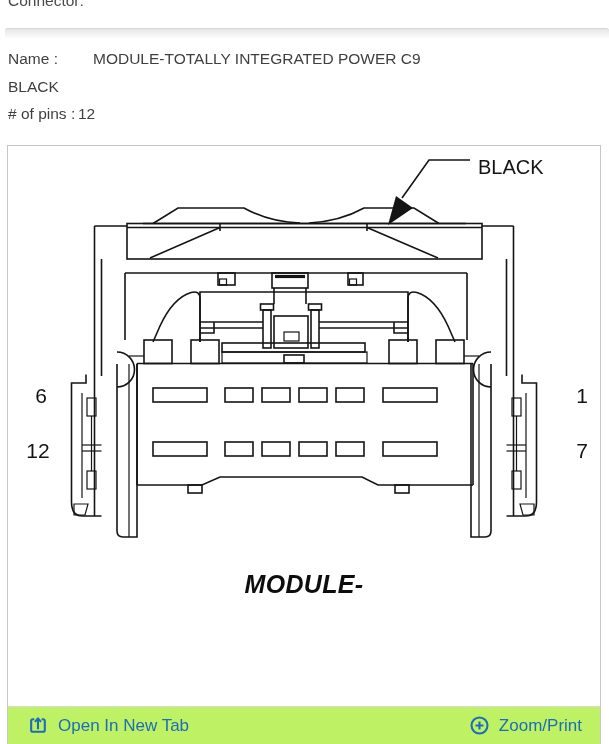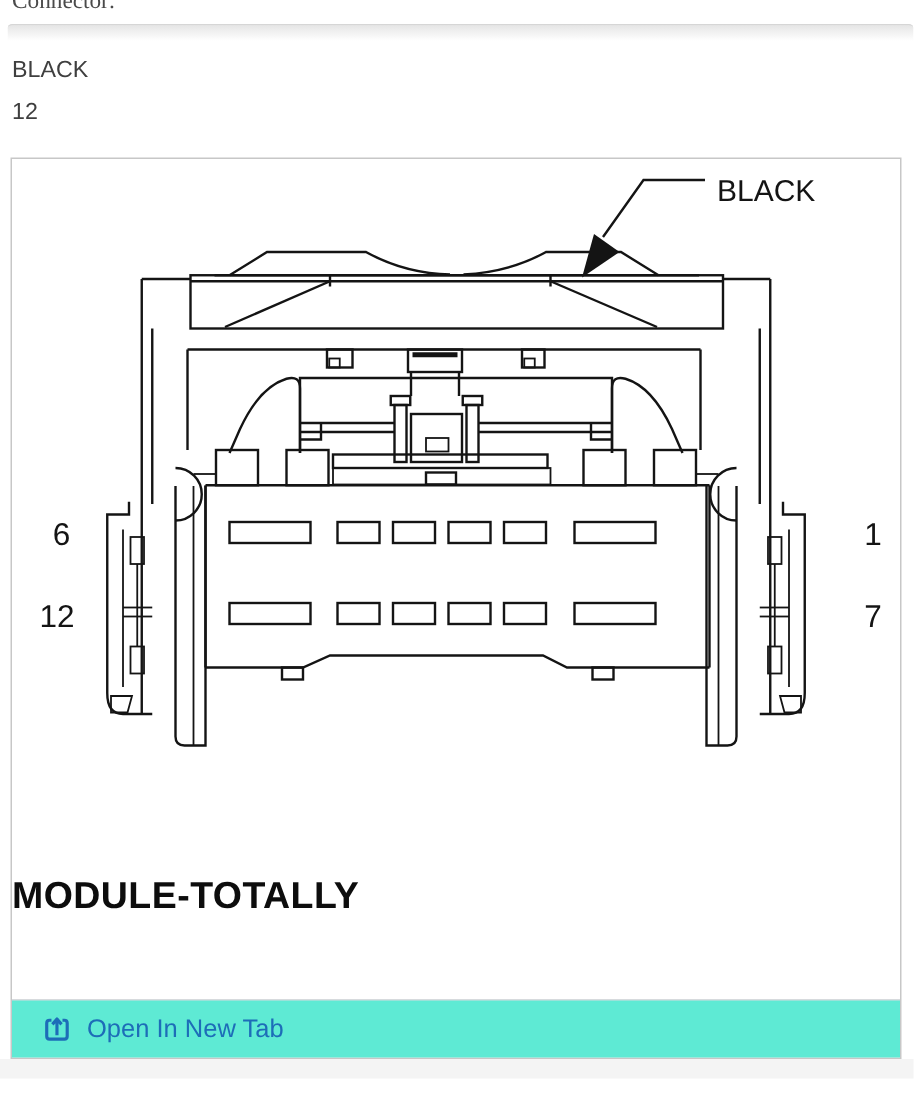--- a/index.html
+++ b/index.html
@@ -3,21 +3,21 @@
 <meta charset="utf-8">
 <style>
   html,body{margin:0;padding:0;}
   body{
     width:609px;height:744px;overflow:hidden;
     background:#ffffff;
     font-family:"Liberation Sans", sans-serif;
     -webkit-font-smoothing:antialiased;
   }
   
-  .top-header{height:16px;overflow:hidden;font-family:Liberation Serif, serif;}
+  .top-header{height:28px;overflow:hidden;}
   .top-header .section-label{
     display:block;margin:-8px 0 0 8px;
     font-size:15.5px;color:#4a4a4a;
   }
   .header-shadow{
     height:12px;margin-left:5px;
     background:linear-gradient(#e6e6e6,#ffffff 85%);
     border-top:1px solid #d6d6d6;
     border-radius:3px 3px 0 0;
   }
@@ -32,31 +32,32 @@
   .diagram-panel{
     box-sizing:border-box;
     margin:17px 0 0 7px;
     width:594px;height:601px;
     border:1px solid #c7c7c7;
     background:#ffffff;
     display:flex;flex-direction:column;
   }
   .drawing{flex:none;display:block;}
   .caption{
-    flex:1;display:flex;flex-direction:row;align-items:center;justify-content:flex-start;
+    flex:1;display:flex;flex-direction:column;align-items:center;justify-content:flex-start;
     padding-top:2px;
+    font-style:italic;
   }
   .caption div{
     font-size:25px;font-weight:bold;color:#0d0d0d;
     line-height:32px;letter-spacing:.3px;text-align:center;
   }
   
   .panel-footer{
     flex:none;height:38px;
-    background:#5eead4;border-top:1px solid #d7dadd;
+    background:#bef264;border-top:1px solid #d7dadd;
     display:flex;align-items:center;justify-content:space-between;
     padding:0 18px 0 20px;
   }
   .footer-btn{
     display:flex;align-items:center;gap:9px;
     color:#1d6db8;font-size:17px;cursor:pointer;user-select:none;
   }
   .footer-btn svg{display:block;}
   .below-strip{height:13px;background:#f4f4f4;}
   
@@ -67,23 +68,28 @@
 </head>
 <body>
 
 <div class="top-header">
   <span class="section-label">Connector:</span>
 </div>
 <div class="header-shadow"></div>
 
 <div class="info-block">
   <div class="info-row">
+    <span class="label">Name :</span>
+    <span class="value">MODULE-TOTALLY INTEGRATED POWER C9</span>
+  </div>
+  <div class="info-row">
     <span class="value">BLACK</span>
   </div>
   <div class="info-row">
+    <span class="label"># of pins :</span>
     <span class="value">12</span>
   </div>
 </div>
 
 <div class="diagram-panel">
 
   <svg class="drawing lineart" width="592" height="420" viewBox="0 0 592 420">
 
     <g>
       <polyline points="462,14 421,14 394,52"></polyline>
@@ -219,27 +225,33 @@
     <g font-size="21" text-anchor="middle">
       <text x="33" y="257">6</text>
       <text x="30" y="312">12</text>
       <text x="574" y="257">1</text>
       <text x="574" y="312">7</text>
     </g>
   </svg>
 
   <div class="caption">
     <div>MODULE-</div>
-    <div>TOTALLY</div>
   </div>
 
   <div class="panel-footer">
     <div class="footer-btn">
       <svg width="21" height="21" viewBox="0 0 20 20">
         <path d="M6,4 H4.8 Q3,4 3,5.8 V14.2 Q3,16 4.8,16 H14.2 Q16,16 16,14.2 V5.8 Q16,4 14.2,4 H13" fill="none" stroke="#1d6db8" stroke-width="2"></path>
         <path d="M9.5,13.5 V3.5 M6.6,6.6 L9.5,3.2 L12.4,6.6" fill="none" stroke="#1d6db8" stroke-width="2" stroke-linejoin="round"></path>
       </svg>
       <span>Open In New Tab</span>
     </div>
+    <div class="footer-btn">
+      <svg width="21" height="21" viewBox="0 0 20 20">
+        <circle cx="10" cy="10" r="7.6" fill="none" stroke="#1d6db8" stroke-width="2"></circle>
+        <path d="M10,6.2 V13.8 M6.2,10 H13.8" stroke="#1d6db8" stroke-width="2"></path>
+      </svg>
+      <span>Zoom/Print</span>
+    </div>
   </div>
 </div>
 
 <div class="below-strip"></div>
 
 </body></html>

